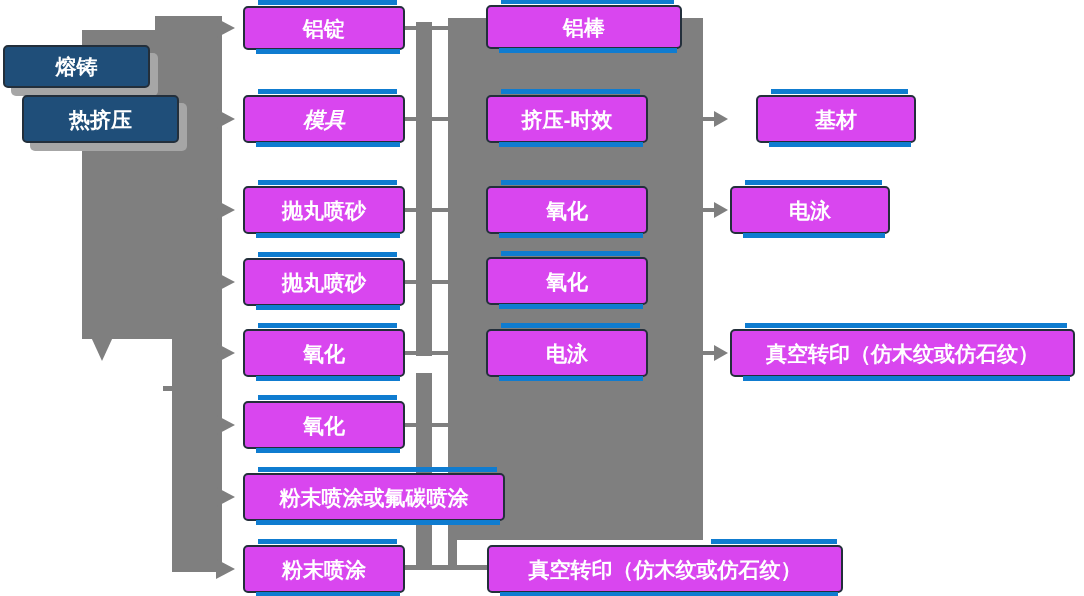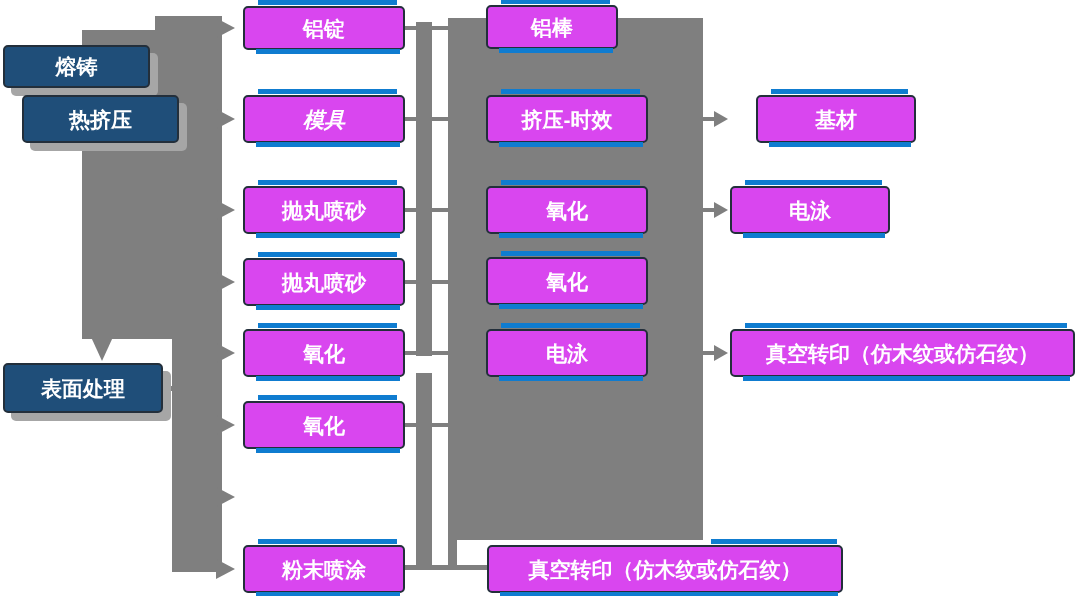--- a/index.html
+++ b/index.html
@@ -70,31 +70,31 @@
 
   <div class="bar" style="left:703px;top:117px;width:11px;height:4px;"></div>
   <div class="bar" style="left:703px;top:208px;width:11px;height:4px;"></div>
   <div class="bar" style="left:703px;top:351px;width:11px;height:4px;"></div>
   <div class="arr-right-sm" style="left:714px;top:111px;"></div>
   <div class="arr-right-sm" style="left:714px;top:202px;"></div>
   <div class="arr-right-sm" style="left:714px;top:345px;"></div>
 
   <div class="node dark" style="left:3px;top:5px;width:147px;height:43px;margin-top:40px;">熔铸</div>
   <div class="node dark" style="left:3px;top:95px;width:157px;height:48px;margin-left:19px;">热挤压</div>
-  <div class="node dark" style="left:3px;top:363px;width:160px;height:50px;">表面处理</div>
 
   <div class="node bright" style="left:243px;top:6px;width:162px;height:44px;">铝锭</div>
   <div class="node bright" style="left:243px;top:95px;width:162px;height:48px;font-style:italic;">模具</div>
   <div class="node bright" style="left:243px;top:186px;width:162px;height:48px;">抛丸喷砂</div>
   <div class="node bright" style="left:243px;top:258px;width:162px;height:48px;">抛丸喷砂</div>
   <div class="node bright" style="left:243px;top:329px;width:162px;height:48px;">氧化</div>
   <div class="node bright" style="left:243px;top:401px;width:162px;height:48px;">氧化</div>
+  <div class="node bright" style="left:243px;top:473px;width:262px;height:48px;">粉末喷涂或氟碳喷涂</div>
   <div class="node bright" style="left:243px;top:545px;width:162px;height:48px;">粉末喷涂</div>
 
-  <div class="node bright" style="left:486px;top:5px;width:132px;height:44px;">铝棒</div>
+  <div class="node bright" style="left:486px;top:5px;width:196px;height:44px;">铝棒</div>
   <div class="node bright" style="left:486px;top:95px;width:162px;height:48px;">挤压-时效</div>
   <div class="node bright" style="left:486px;top:186px;width:162px;height:48px;">氧化</div>
   <div class="node bright" style="left:486px;top:257px;width:162px;height:48px;">氧化</div>
   <div class="node bright" style="left:486px;top:329px;width:162px;height:48px;">电泳</div>
   <div class="node bright strip-right-only" style="left:487px;top:545px;width:356px;height:48px;">真空转印（仿木纹或仿石纹）</div>
 
   <div class="node bright" style="left:756px;top:95px;width:160px;height:48px;">基材</div>
   <div class="node bright" style="left:730px;top:186px;width:160px;height:48px;">电泳</div>
   <div class="node bright" style="left:730px;top:329px;width:345px;height:48px;">真空转印（仿木纹或仿石纹）</div>
 

